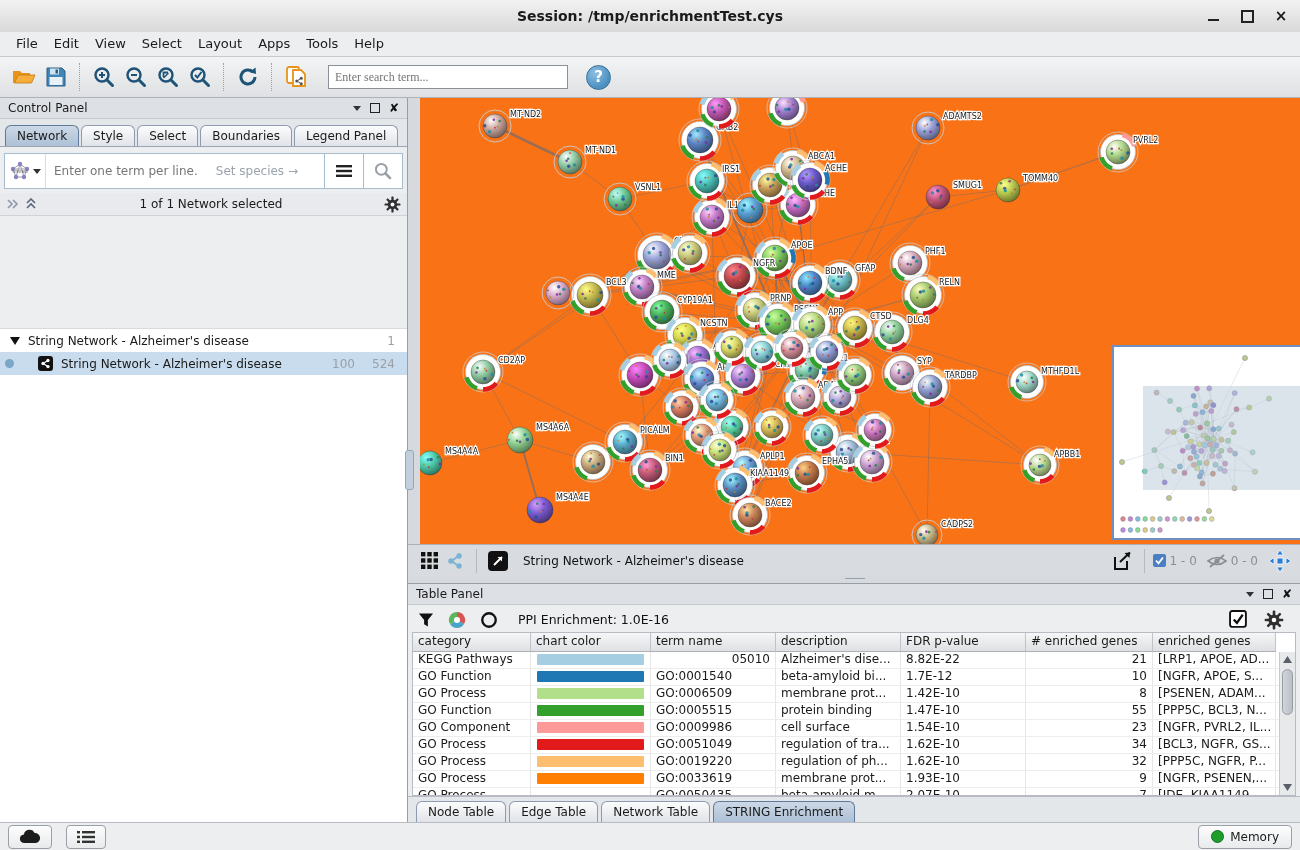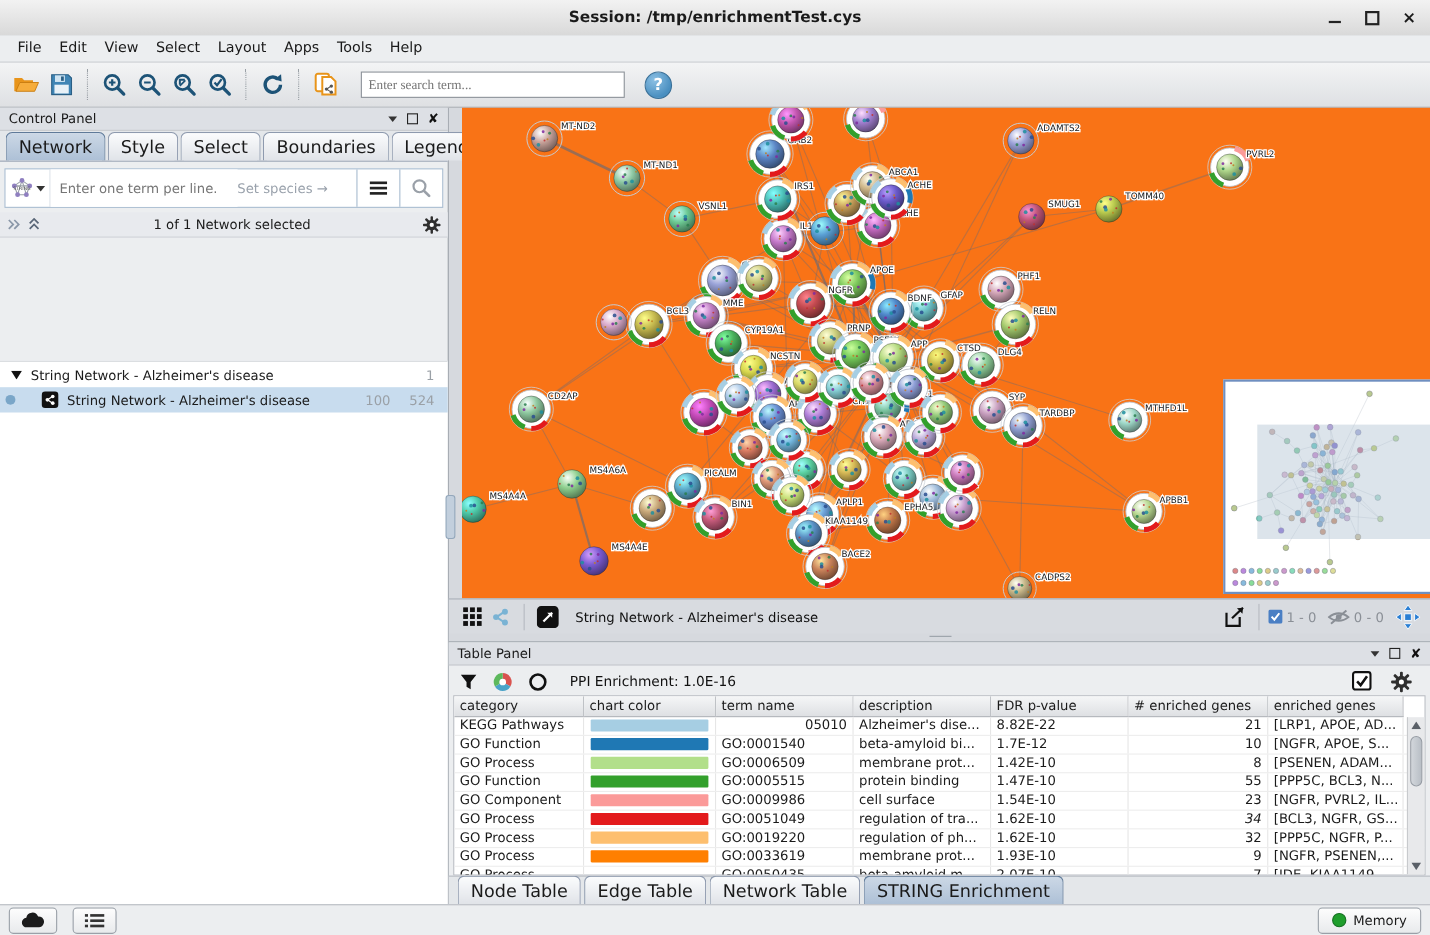--- a/index.html
+++ b/index.html
@@ -31,21 +31,21 @@
   .cpanel{left:0;top:98px;width:408px;bottom:28px;background:#eceef0;border-right:1px solid #989ea6;box-sizing:border-box}
   .phead{height:20px;display:flex;align-items:center;background:#dde0e5;border-bottom:1px solid #c5c8cd;
          padding:0 6px;font-size:12px}
   .phead .pt{flex:1;padding-left:2px}
   .ph-ic{display:flex;align-items:center;gap:9px;padding-right:2px}
   .caret-dn{width:0;height:0;border-left:4px solid transparent;border-right:4px solid transparent;border-top:5px solid #333}
   .floatsq{width:8px;height:8px;border:1.5px solid #222}
   .xglyph{font-size:12px;font-weight:bold;color:#111;line-height:10px}
   .tabsrow{height:27px;background:#e4e7ea;display:flex;align-items:flex-end;padding:0 0 0 5px;gap:2px;border-bottom:1px solid #9aa4b5}
   .tab{padding:3px 11px 3px;border:1px solid #8e9aae;border-bottom:none;border-radius:6px 6px 0 0;
-       background:linear-gradient(#fbfcfd,#e0e3e8);font-size:16px;white-space:nowrap}
+       background:linear-gradient(#fbfcfd,#e0e3e8);font-size:12px;white-space:nowrap}
   .tab.active{background:linear-gradient(#ccd8e6,#adc0d6);border-color:#5f7a99}
   .stringrow{margin:6px 4px 4px;height:34px;display:flex;align-items:stretch;border:1px solid #a8bcd0;background:#fff}
   .str-logo{width:40px;display:flex;align-items:center;justify-content:center;gap:2px;border-right:1px solid #d6dde5}
   .str-input{flex:1;border:none;outline:none;font-family:inherit;font-size:12px;padding:0 8px;color:#333;min-width:0}
   .str-species{display:flex;align-items:center;color:#9aa2ac;font-size:12px;padding-right:26px}
   .str-btn{width:38px;display:flex;align-items:center;justify-content:center;border-left:1px solid #a8bcd0}
   .selrow{height:22px;display:flex;align-items:center;background:#e8eaee;border-bottom:1px solid #cfd3d8;padding:0 6px}
   .selrow .txt{flex:1;text-align:center;font-size:12px}
   .tree{background:#fff;position:absolute;left:0;right:0;top:230px;bottom:0;border-top:1px solid #d8dbde}
   .trow{height:23px;display:flex;align-items:center;font-size:12px}
@@ -2353,21 +2353,21 @@
           <div class="td" style="width: 123px;">[NGFR, PVRL2, IL...</div>
         </div>
         <div class="tr">
           <div class="td" style="width: 118px;">GO Process</div>
           <div class="td" style="width: 120px;">
             <div class="swatch" style="background: rgb(227, 26, 28);"></div>
           </div>
           <div class="td" style="width: 125px;">GO:0051049</div>
           <div class="td" style="width: 125px;">regulation of tra...</div>
           <div class="td" style="width: 125px;">1.62E-10</div>
-          <div class="td num" style="width: 127px; font-style: italic;">34</div>
+          <div class="td num" style="width: 127px;">34</div>
           <div class="td" style="width: 123px;">[BCL3, NGFR, GS...</div>
         </div>
         <div class="tr">
           <div class="td" style="width: 118px;">GO Process</div>
           <div class="td" style="width: 120px;">
             <div class="swatch" style="background: rgb(253, 191, 111);"></div>
           </div>
           <div class="td" style="width: 125px;">GO:0019220</div>
           <div class="td" style="width: 125px;">regulation of ph...</div>
           <div class="td" style="width: 125px;">1.62E-10</div>

